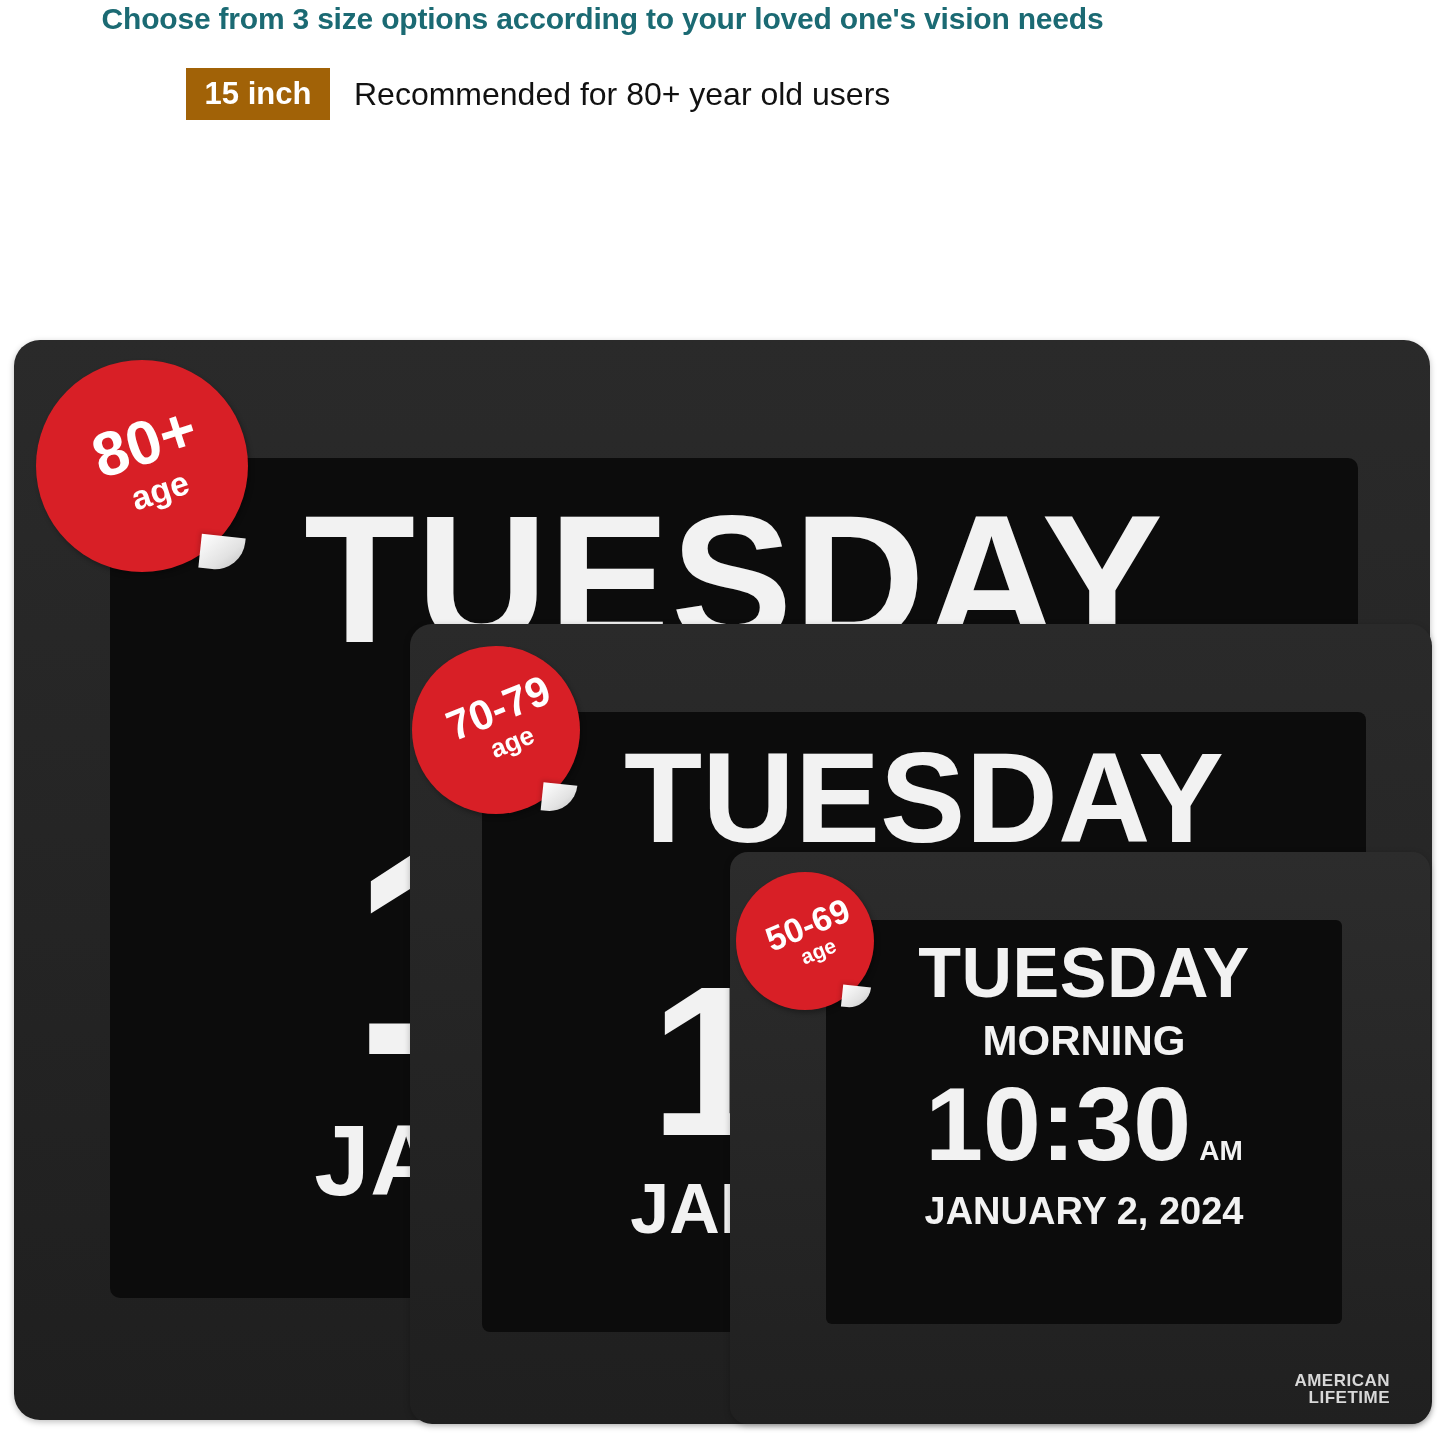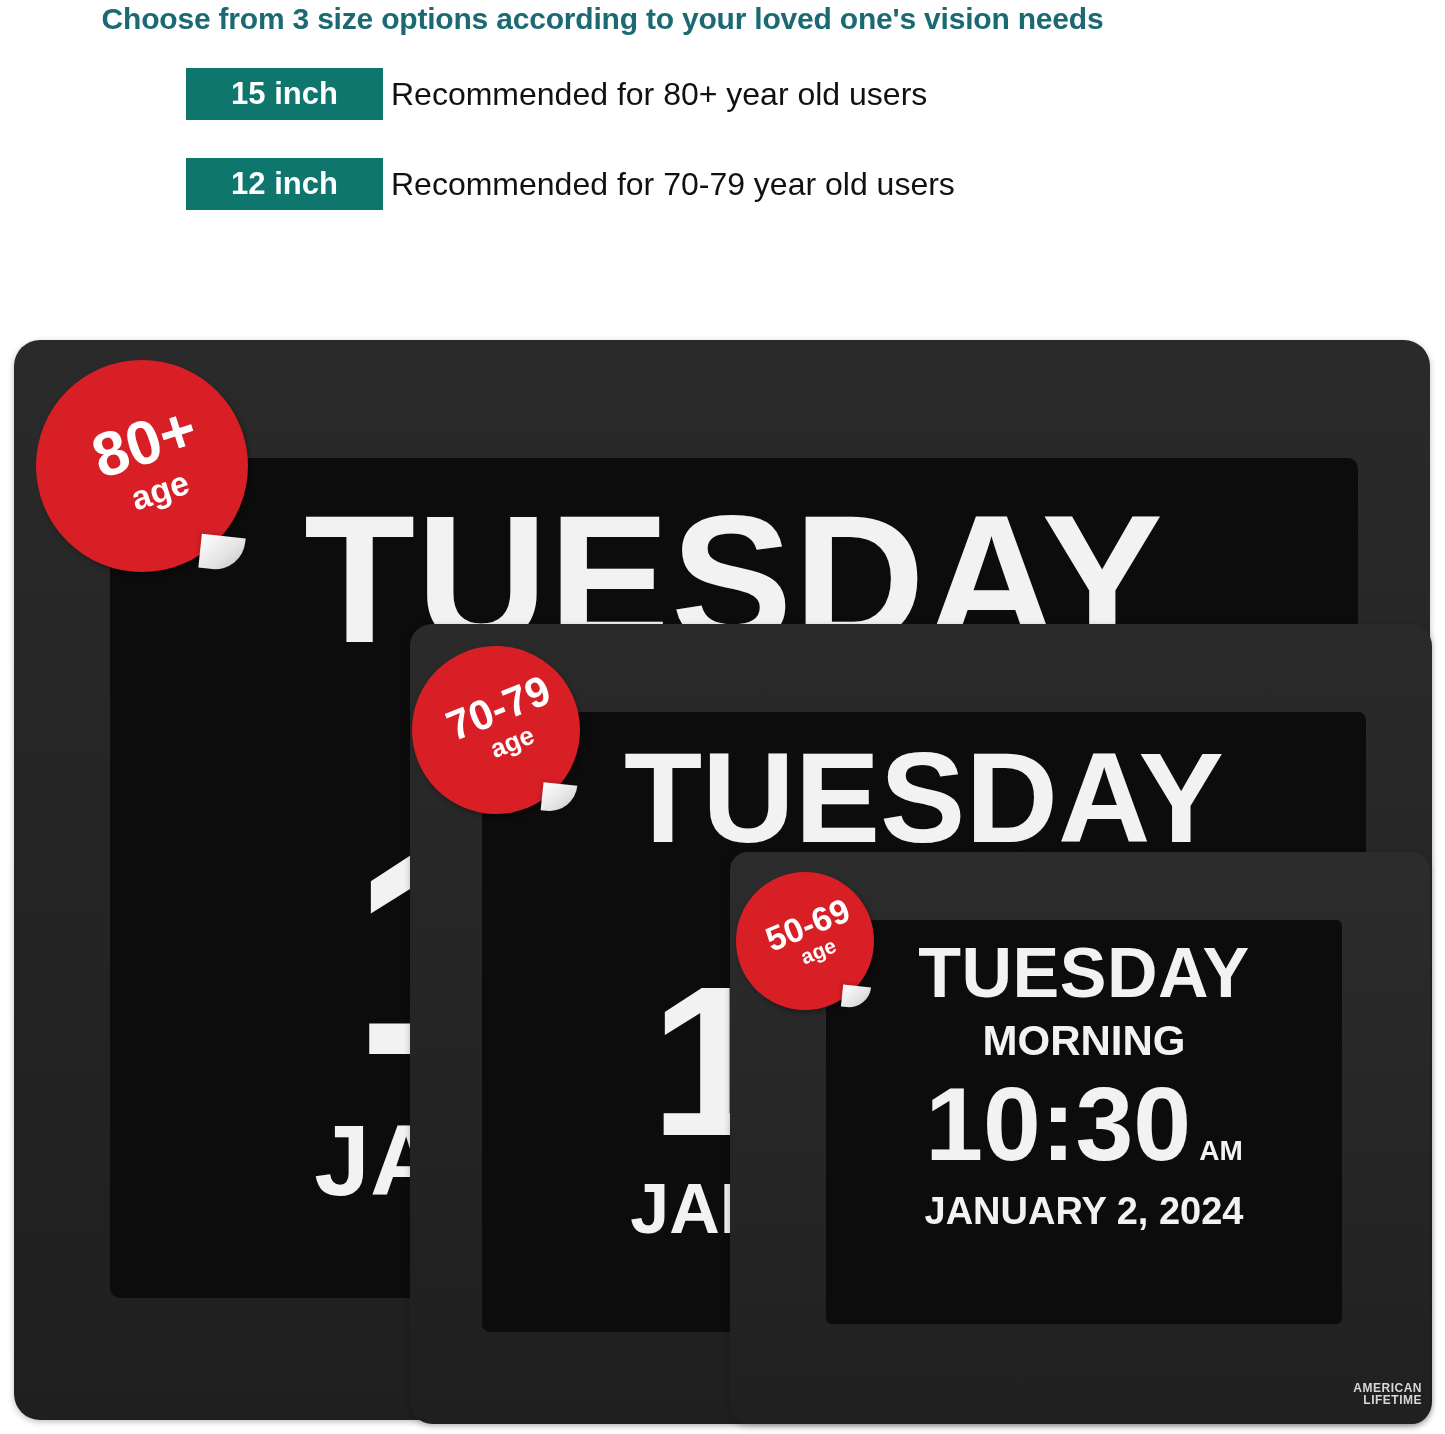--- a/index.html
+++ b/index.html
@@ -34,35 +34,35 @@
     left: 186px;
     width: 1100px;
   }
   .size-row {
     display: flex;
     align-items: center;
     height: 56px;
     margin-bottom: 34px;
   }
   .size-badge {
-    background: #0f766e;
+    background: #a16207;
     color: #ffffff;
     font-size: 31px;
     font-weight: bold;
-    width: 197px;
+    width: 144px;
     height: 52px;
     line-height: 52px;
     text-align: center;
     box-sizing: border-box;
     flex: 0 0 auto;
   }
   .size-text {
     color: #111111;
     font-size: 32px;
-    margin-left: 8px;
+    margin-left: 24px;
     white-space: nowrap;
   }
 
   
   .clock {
     position: absolute;
     background: #242424;
     border-radius: 18px;
     box-shadow: 0 2px 6px rgba(0,0,0,0.25);
   }
@@ -200,24 +200,24 @@
   }
   #clock-8 .l-date {
     font-size: 38px;
     font-weight: bold;
     line-height: 1;
     margin-top: 16px;
   }
 
   .brand {
     position: absolute;
-    right: 8px;
+    right: 40px;
     bottom: 18px;
     color: #d8d8d8;
-    font-size: 12px;
+    font-size: 17px;
     font-weight: bold;
     line-height: 1.0;
     text-align: right;
     letter-spacing: 0.5px;
   }
 
   
   .sticker {
     position: absolute;
     border-radius: 50%;
@@ -292,24 +292,20 @@
 <body>
 
 <div class="headline">Choose from 3 size options according to your loved one's vision needs</div>
 
 <div class="size-rows">
   <div class="size-row">
     <div class="size-badge">15 inch</div>
     <div class="size-text">Recommended for 80+ year old users</div>
   </div>
   <div class="size-row">
-    <div class="size-badge">12 inch</div>
-    <div class="size-text">Recommended for 70-79 year old users</div>
-  </div>
-  <div class="size-row">
   </div>
 </div>
 
 <div class="clock" id="clock-15">
   <div class="screen">
     <div class="l-day">TUESDAY</div>
     <div class="l-period">MORNING</div>
     <div class="l-time">10:30</div>
     <div class="l-date">JANUARY 2, 2024</div>
   </div>

